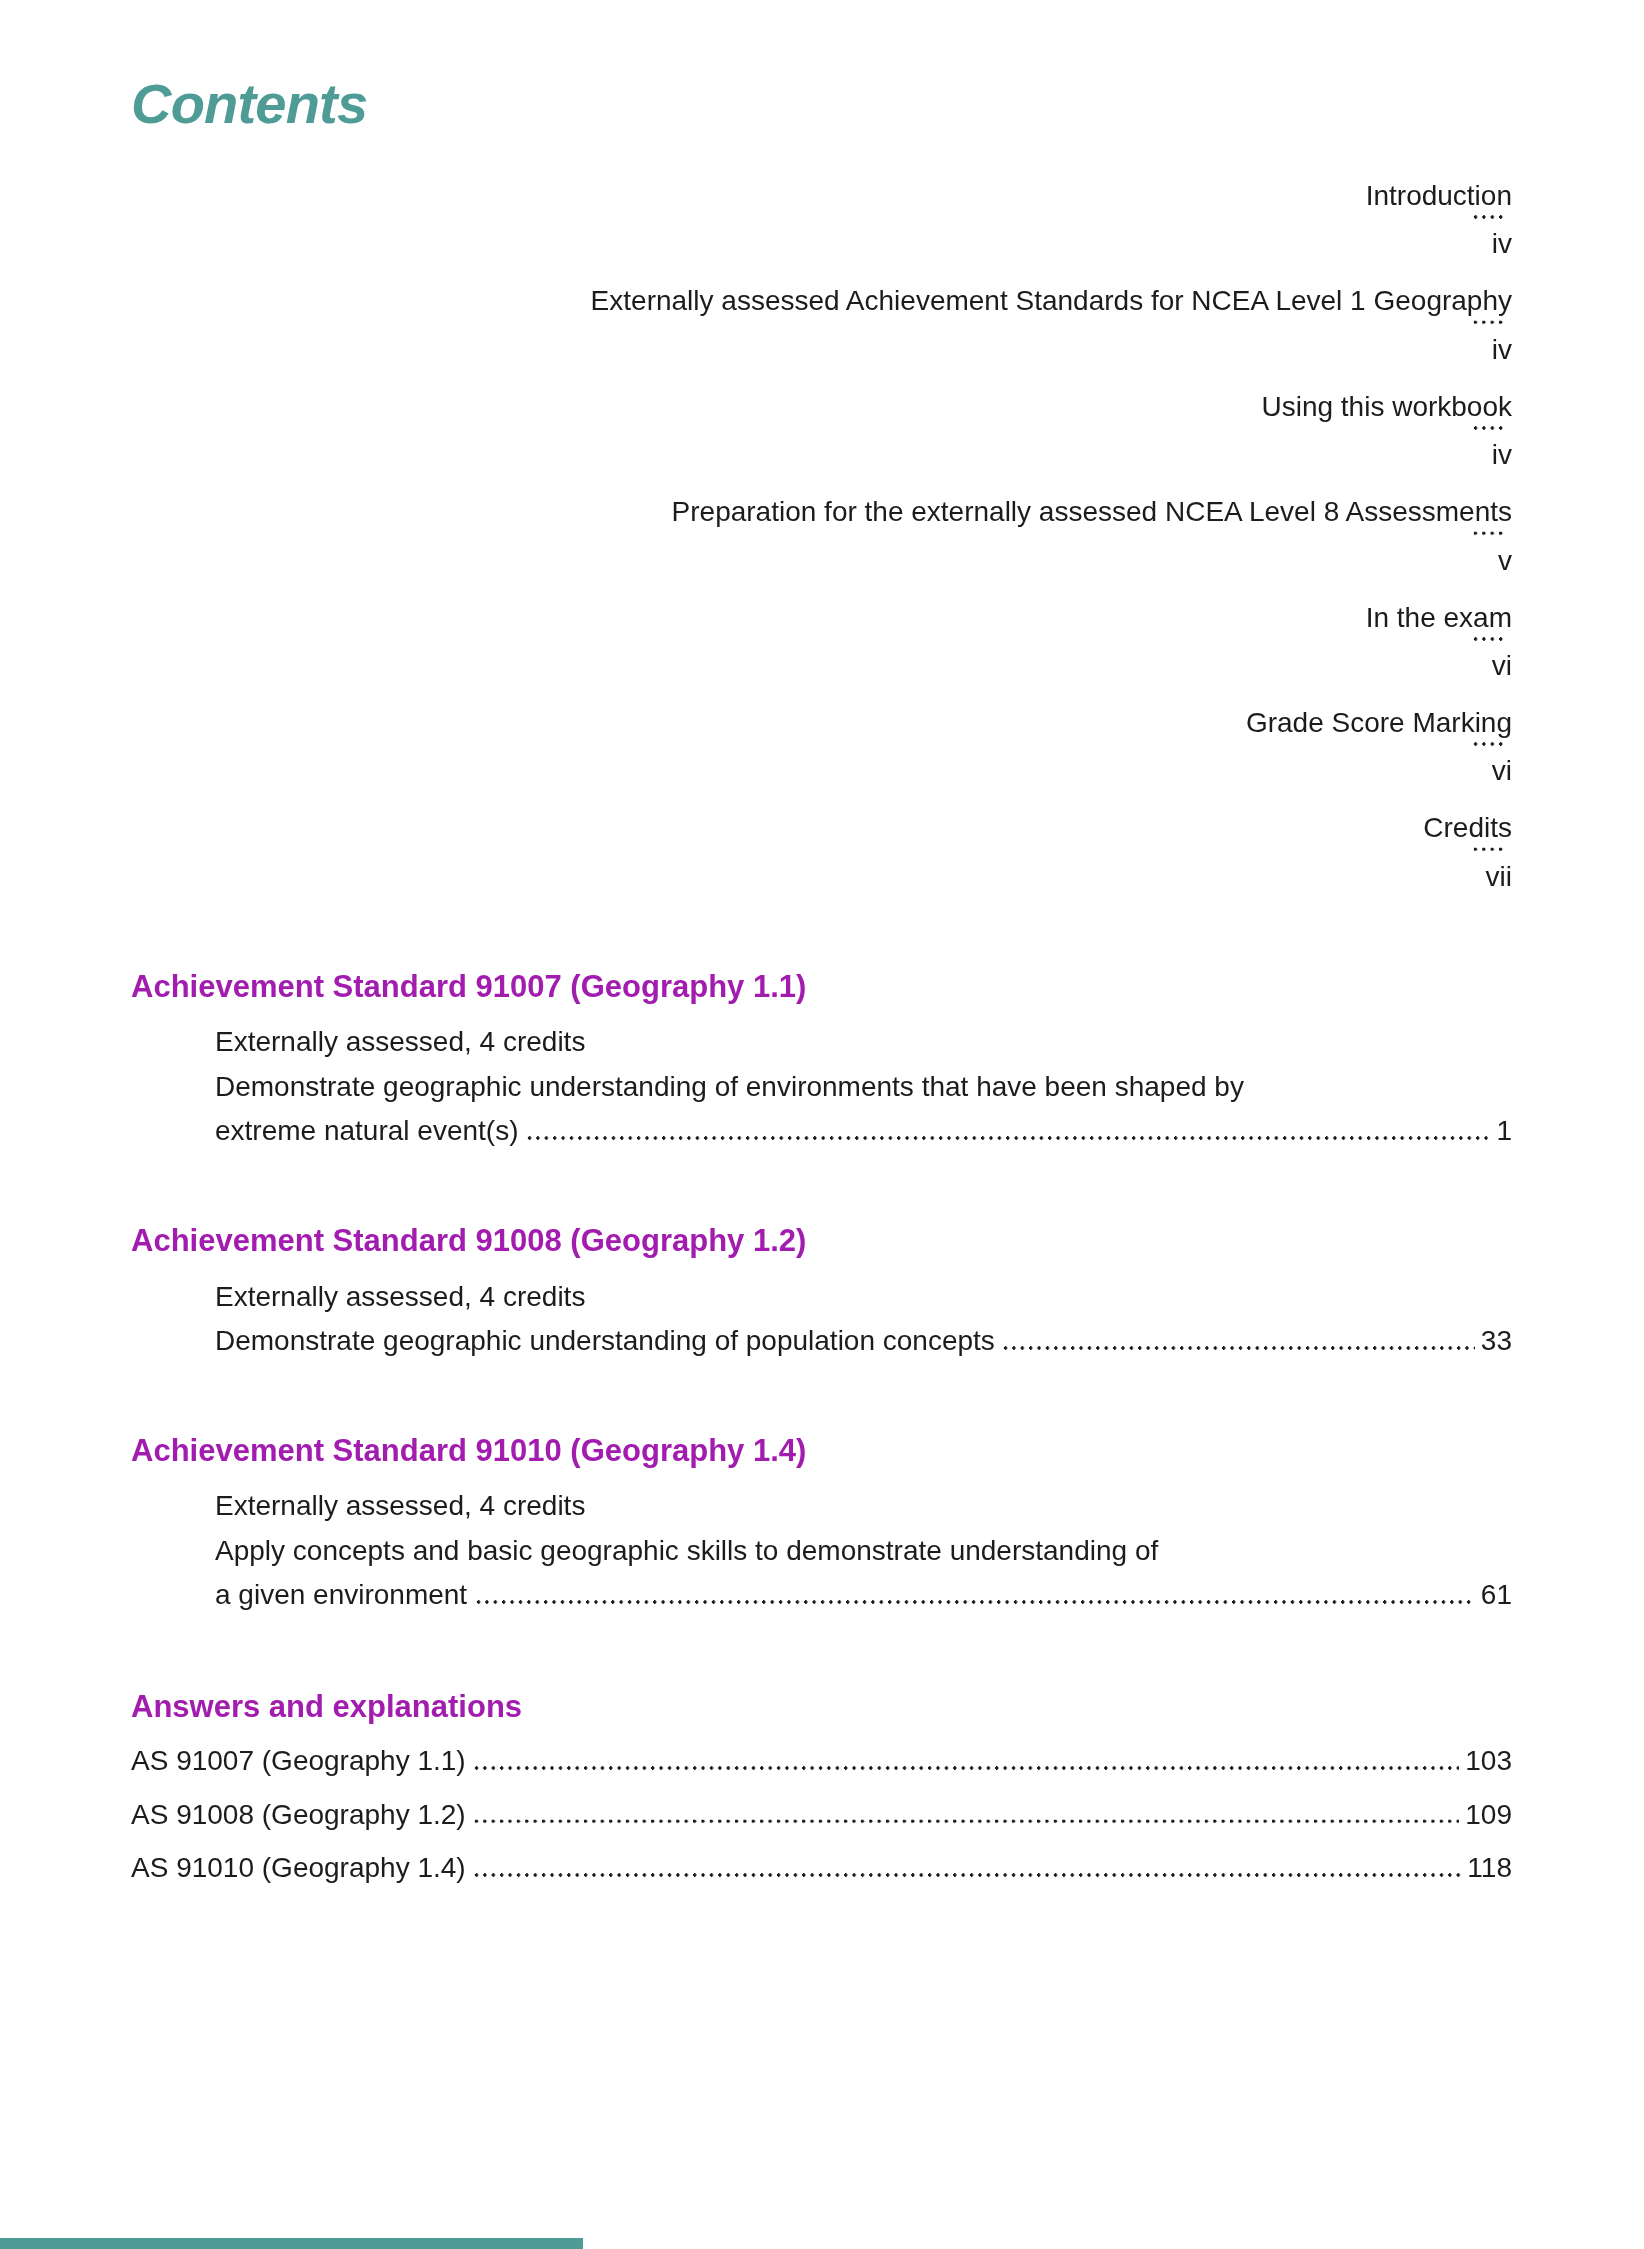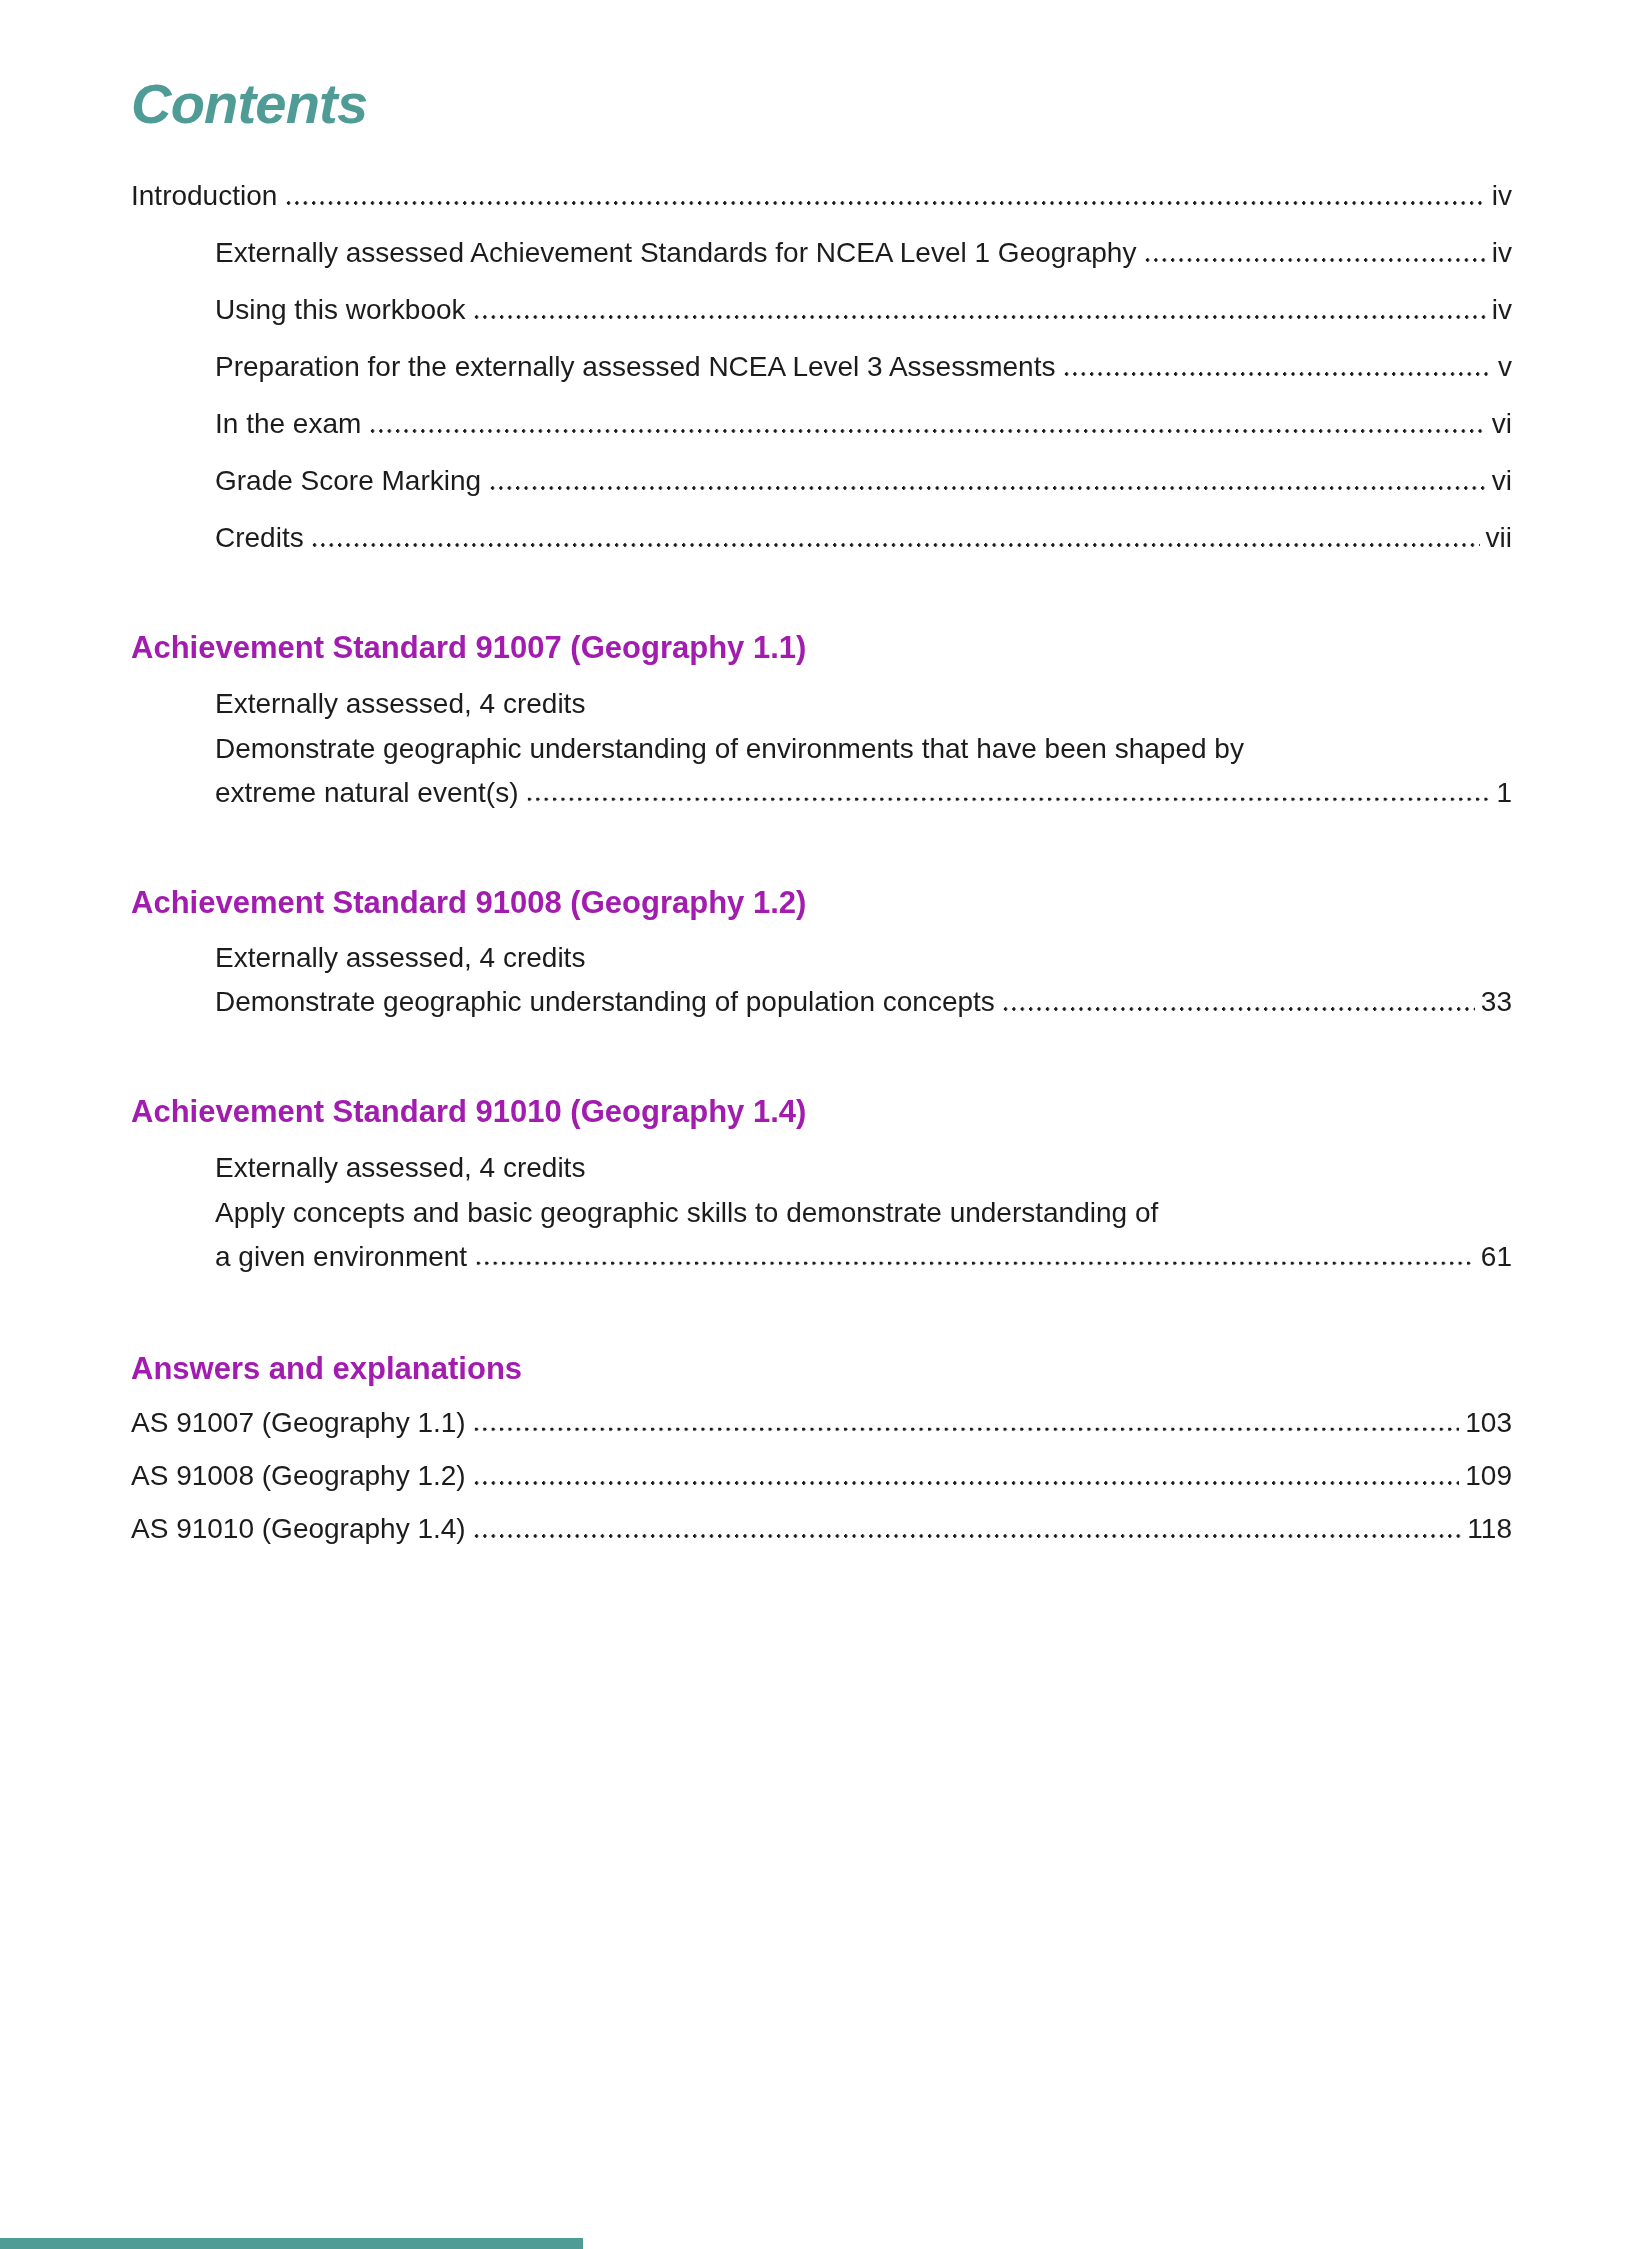--- a/index.html
+++ b/index.html
@@ -28,20 +28,21 @@
     letter-spacing: -0.8px;
   }
   .toc-row {
     display: flex;
     align-items: flex-end;
     font-size: 28px;
     line-height: 34px;
   }
   .intro-block .toc-row {
     margin-bottom: 23px;
+    flex-direction: column;
   }
   .indent {
     padding-left: 84px;
   }
   .label {
     white-space: nowrap;
   }
   .leader {
     flex: 1 1 auto;
     height: 8.4px;
@@ -110,21 +111,21 @@
       <span class="label">Externally assessed Achievement Standards for NCEA Level 1 Geography</span>
       <span class="leader"></span>
       <span class="pagenum">iv</span>
     </div>
     <div class="toc-row indent">
       <span class="label">Using this workbook</span>
       <span class="leader"></span>
       <span class="pagenum">iv</span>
     </div>
     <div class="toc-row indent">
-      <span class="label">Preparation for the externally assessed NCEA Level 3 Assessments</span>
+      <span class="label">Preparation for the externally assessed NCEA Level 8 Assessments</span>
       <span class="leader"></span>
       <span class="pagenum">v</span>
     </div>
     <div class="toc-row indent">
       <span class="label">In the exam</span>
       <span class="leader"></span>
       <span class="pagenum">vi</span>
     </div>
     <div class="toc-row indent">
       <span class="label">Grade Score Marking</span>

